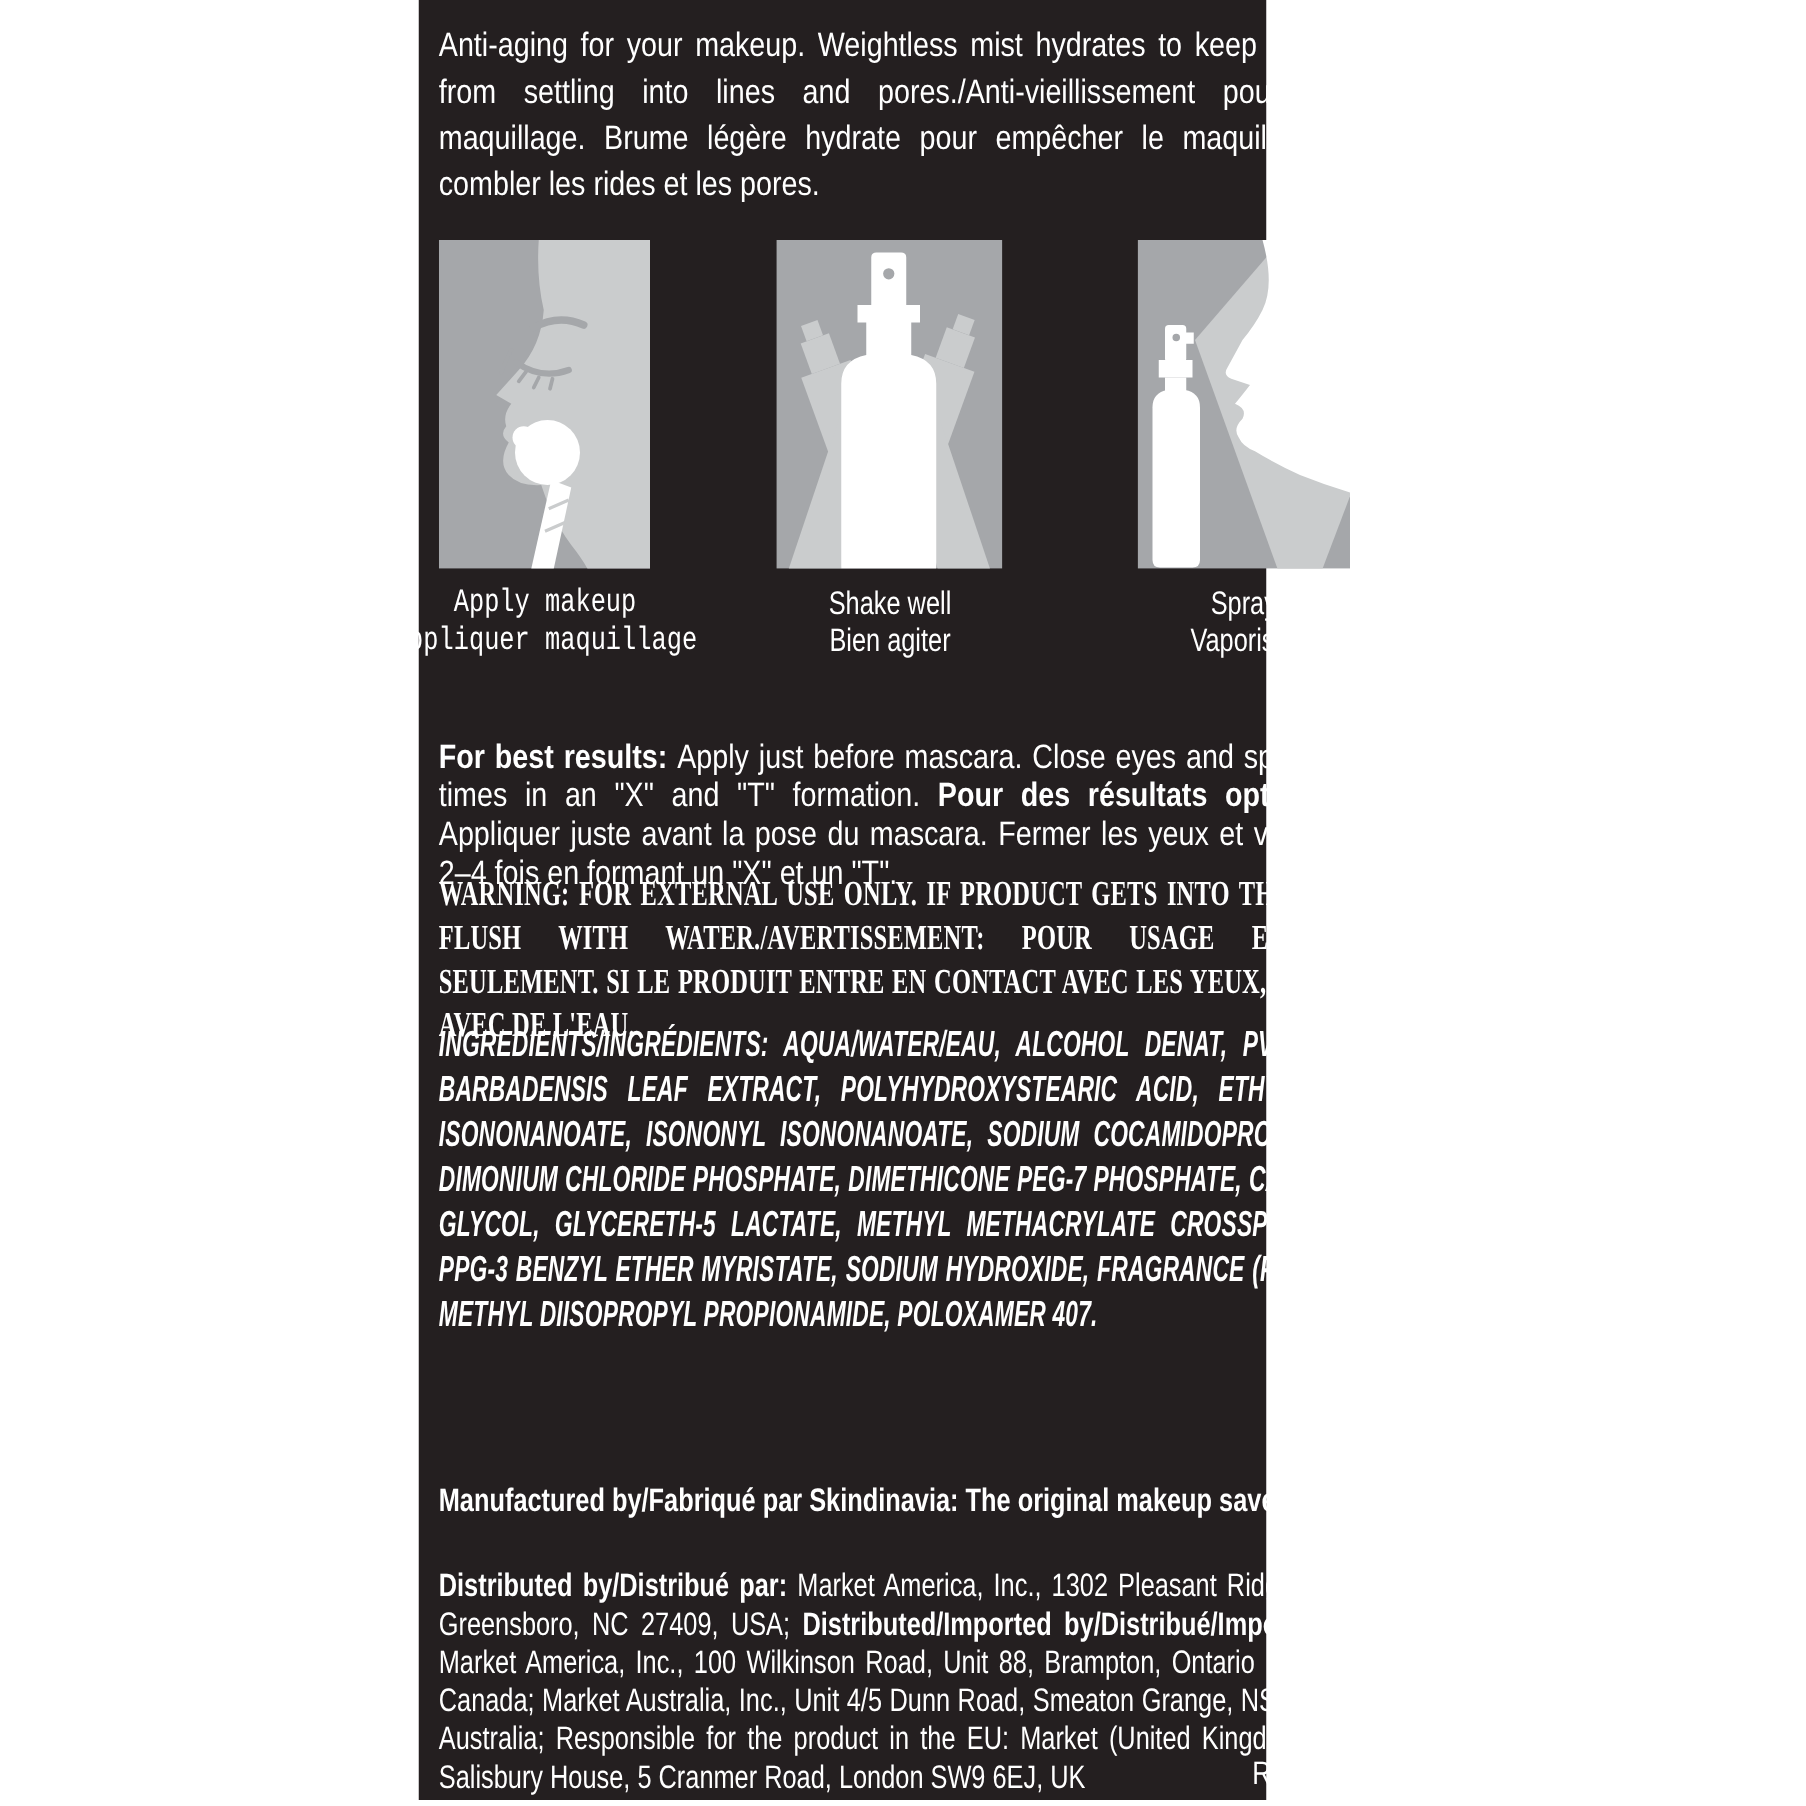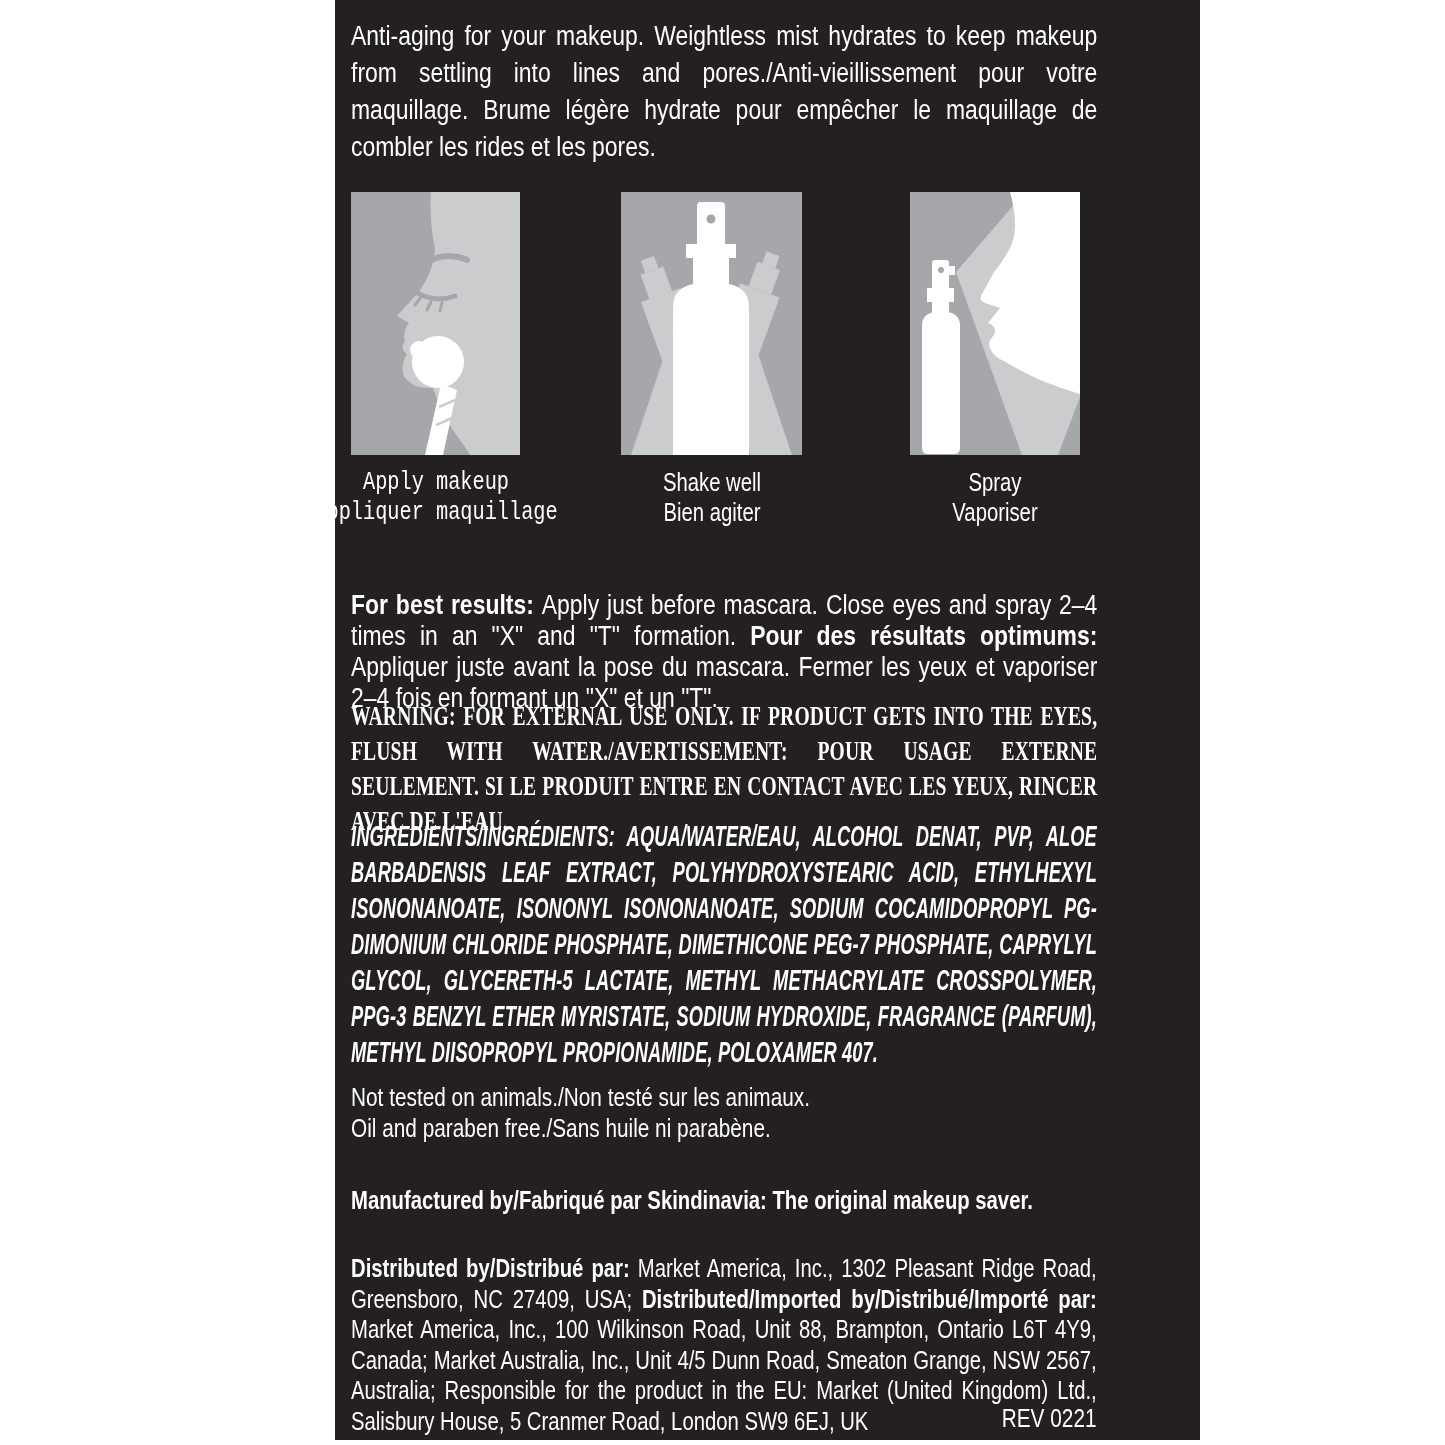--- a/index.html
+++ b/index.html
@@ -5,21 +5,21 @@
   html, body { margin:0; padding:0; }
   body {
     width:1445px; height:1445px;
     background:#ffffff;
     font-family:"Liberation Sans","DejaVu Sans",sans-serif;
     position:relative;
     overflow:hidden;
   }
   .panel {
     position:absolute; left:335px; top:0;
-    width:865px; height:1440px;
+    width:678px; height:1440px;
     background:#241f20;
     color:#ffffff;
   }
   .sec { position:absolute; left:16px; width:746px; }
 
   
   .cx85 { width:878px;  transform:scaleX(0.85); transform-origin:0 0; }
   .cx80 { width:933px;  transform:scaleX(0.80); transform-origin:0 0; }
   .cx78 { width:956px;  transform:scaleX(0.78); transform-origin:0 0; }
   .cx70 { width:1066px; transform:scaleX(0.70); transform-origin:0 0; }
@@ -143,26 +143,20 @@
   </div>
 
   <div class="sec" style="top:698px;font-family:Liberation Serif, serif;">
     <p class="warn cx70">WARNING: FOR EXTERNAL USE ONLY. IF PRODUCT GETS INTO THE EYES, FLUSH WITH WATER./AVERTISSEMENT: POUR USAGE EXTERNE SEULEMENT. SI LE PRODUIT ENTRE EN CONTACT AVEC LES YEUX, RINCER AVEC DE L'EAU.</p>
   </div>
 
   <div class="sec" style="top:818px;font-style:italic;">
     <p class="ingr cx63">INGREDIENTS/INGRÉDIENTS: AQUA/WATER/EAU, ALCOHOL DENAT, PVP, ALOE BARBADENSIS LEAF EXTRACT, POLYHYDROXYSTEARIC ACID, ETHYLHEXYL ISONONANOATE, ISONONYL ISONONANOATE, SODIUM COCAMIDOPROPYL PG-DIMONIUM CHLORIDE PHOSPHATE, DIMETHICONE PEG-7 PHOSPHATE, CAPRYLYL GLYCOL, GLYCERETH-5 LACTATE, METHYL METHACRYLATE CROSSPOLYMER, PPG-3 BENZYL ETHER MYRISTATE, SODIUM HYDROXIDE, FRAGRANCE (PARFUM), METHYL DIISOPROPYL PROPIONAMIDE, POLOXAMER 407.</p>
   </div>
 
-  <div class="sec" style="top:1082px;">
-    <div class="claims cx80">
-      <p>Not tested on animals./Non testé sur les animaux.</p>
-      <p>Oil and paraben free./Sans huile ni parabène.</p>
-    </div>
-  </div>
 
   <div class="sec" style="top:1185px;">
     <p class="mfg1 cx78">Manufactured by/Fabriqué par Skindinavia: The original makeup saver.</p>
   </div>
 
   <div class="sec sec-dist" style="top:1253px;">
     <p class="dist cx78"><span class="b">Distributed by/Distribué par: </span><span>Market America, Inc., 1302 Pleasant Ridge Road, Greensboro, NC 27409, USA; </span><span class="b">Distributed/Imported by/Distribué/Importé par: </span><span>Market America, Inc., 100 Wilkinson Road, Unit 88, Brampton, Ontario L6T 4Y9, Canada; Market Australia, Inc., Unit 4/5 Dunn Road, Smeaton Grange, NSW 2567, Australia; Responsible for the product in the EU: Market (United Kingdom) Ltd., Salisbury House, 5 Cranmer Road, London SW9 6EJ, UK</span></p>
     <span class="rev">REV 0221</span>
   </div>
 

